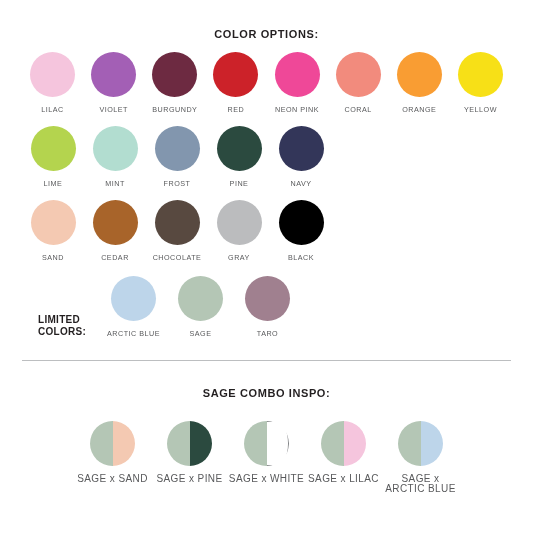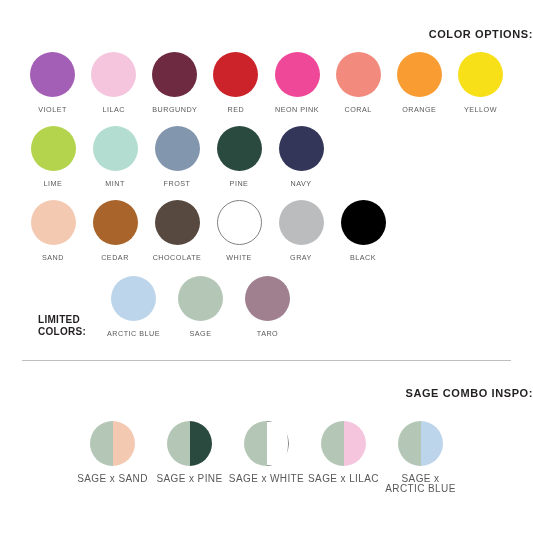--- a/index.html
+++ b/index.html
@@ -18,21 +18,21 @@
 
   .page {
     width: 533px;
     height: 533px;
     box-sizing: border-box;
     position: relative;
   }
 
   
   .section-heading {
-    text-align: right;
+    text-align: center;
     font-size: 11px;
     font-weight: bold;
     letter-spacing: 0.6px;
     color: #231f20;
   }
 
   #color-options-heading { padding-top: 28px; }
 
   
   .swatch-row {
@@ -142,28 +142,28 @@
 </head>
 <body>
 
 <div class="page">
 
   <div class="section-heading" id="color-options-heading">COLOR OPTIONS:</div>
 
   <div id="palette-rows">
       <div class="swatch-row">
         <div class="swatch-cell">
+          <div class="swatch" style="background: rgb(245, 197, 221);"></div>
+          <div class="swatch-label">LILAC</div>
+        </div>
+        <div class="swatch-cell">
           <div class="swatch" style="background: rgb(163, 95, 181);"></div>
           <div class="swatch-label">VIOLET</div>
         </div>
         <div class="swatch-cell">
-          <div class="swatch" style="background: rgb(245, 197, 221);"></div>
-          <div class="swatch-label">LILAC</div>
-        </div>
-        <div class="swatch-cell">
           <div class="swatch" style="background: rgb(109, 42, 65);"></div>
           <div class="swatch-label">BURGUNDY</div>
         </div>
         <div class="swatch-cell">
           <div class="swatch" style="background: rgb(204, 34, 41);"></div>
           <div class="swatch-label">RED</div>
         </div>
         <div class="swatch-cell">
           <div class="swatch" style="background: rgb(239, 72, 152);"></div>
           <div class="swatch-label">NEON PINK</div>
@@ -208,24 +208,20 @@
           <div class="swatch" style="background: rgb(244, 201, 178);"></div>
           <div class="swatch-label">SAND</div>
         </div>
         <div class="swatch-cell">
           <div class="swatch" style="background: rgb(168, 100, 42);"></div>
           <div class="swatch-label">CEDAR</div>
         </div>
         <div class="swatch-cell">
           <div class="swatch" style="background: rgb(88, 73, 64);"></div>
           <div class="swatch-label">CHOCOLATE</div>
-        </div>
-        <div class="swatch-cell">
-          <div class="swatch" style="background: rgb(255, 255, 255); border: 1px solid rgb(128, 130, 133);"></div>
-          <div class="swatch-label">WHITE</div>
         </div>
         <div class="swatch-cell">
           <div class="swatch" style="background: rgb(187, 188, 190);"></div>
           <div class="swatch-label">GRAY</div>
         </div>
         <div class="swatch-cell">
           <div class="swatch" style="background: rgb(0, 0, 0);"></div>
           <div class="swatch-label">BLACK</div>
         </div>
       </div>

